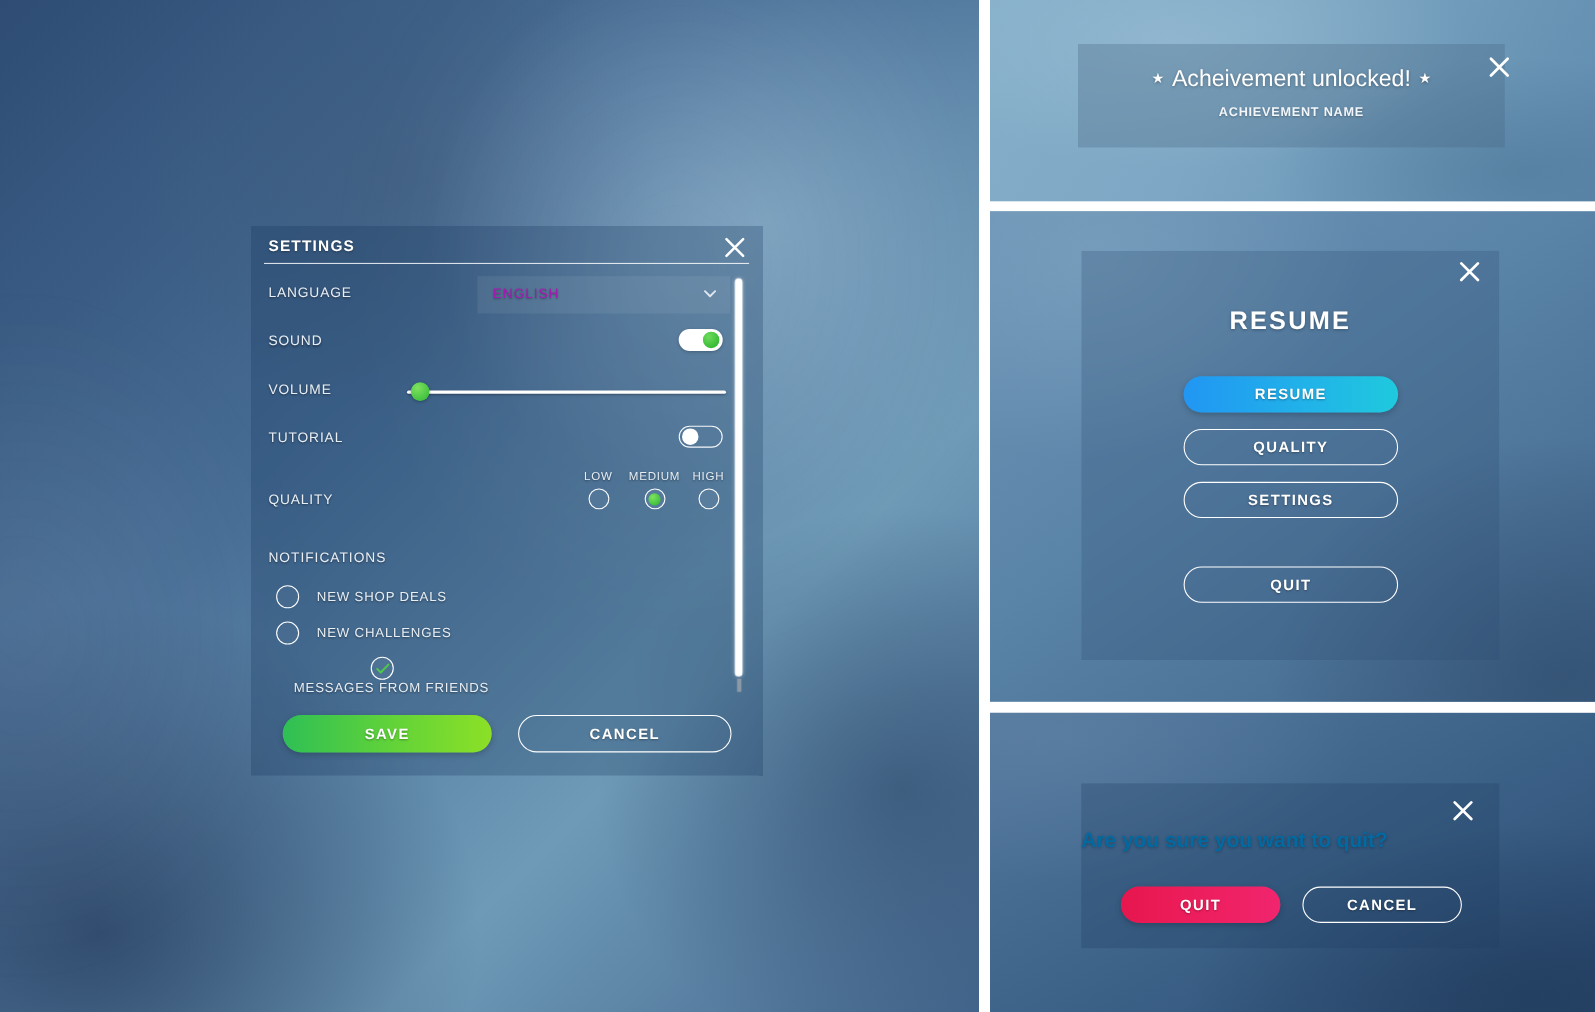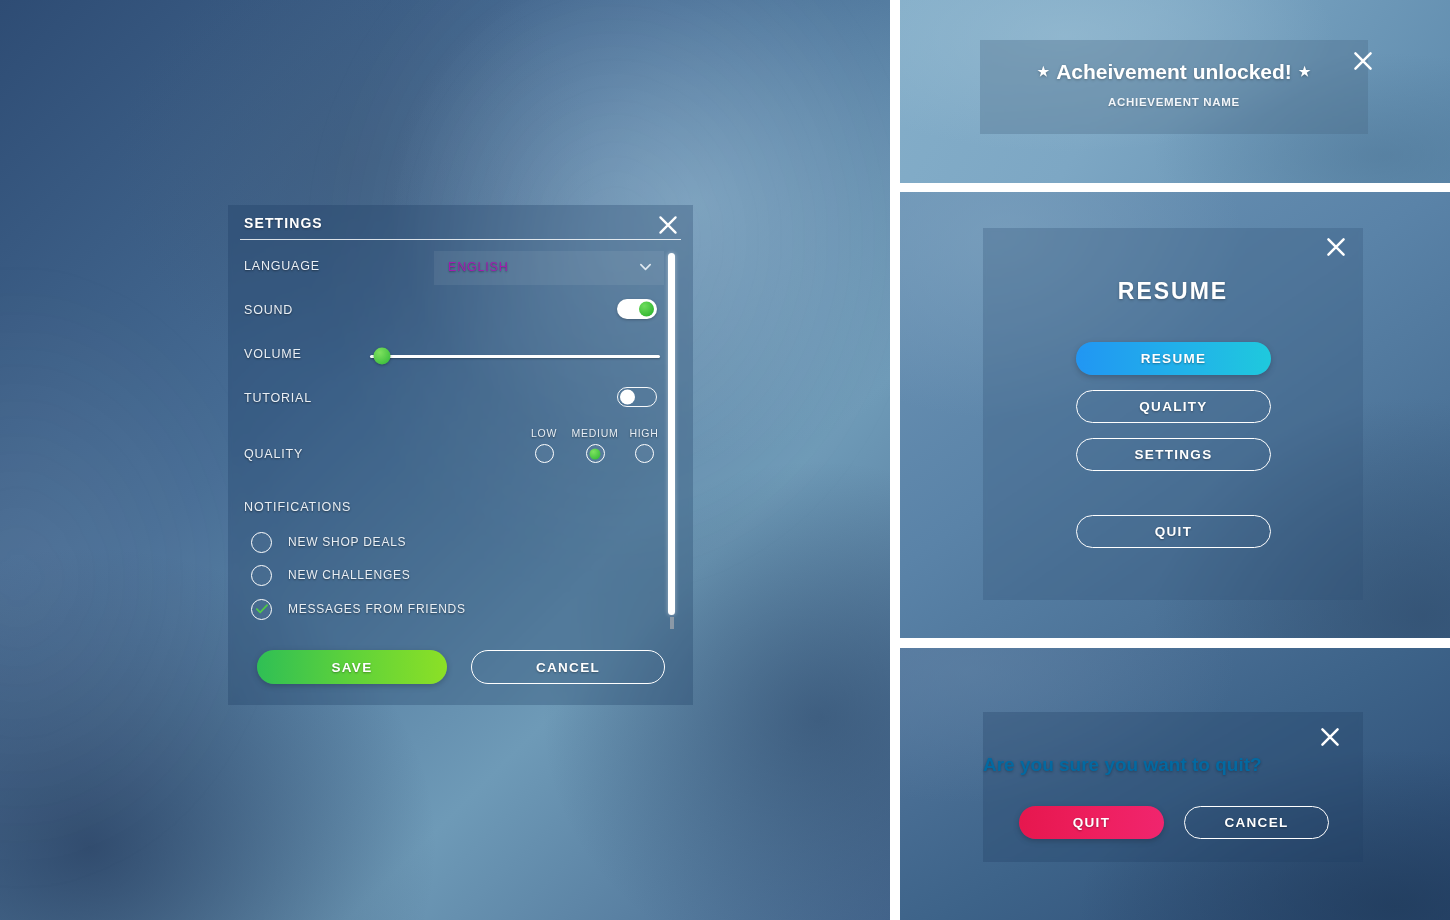--- a/index.html
+++ b/index.html
@@ -355,21 +355,21 @@
   .ach-card {
     left: 980px; top: 40px;
     width: 388px; height: 94px;
     background: rgba(70,104,130,0.32);
   }
   .ach-title {
     position: absolute;
     left: 0; right: 0; top: 20px;
     text-align: center;
     font-size: 21px;
-    font-weight: bold;
+    font-weight: normal;
     color: #ffffff;
     text-shadow: 0 1px 3px rgba(0,0,0,0.3);
   }
   .ach-star {
     font-size: 13px;
     vertical-align: 3px;
     padding: 0 7px;
   }
   .ach-sub {
     position: absolute;
@@ -502,21 +502,21 @@
       <div class="check-row" style="top:285px;">
         <span class="checkbox"></span>
         <span class="check-text">NEW SHOP DEALS</span>
       </div>
 
       <div class="check-row" style="top:318px;">
         <span class="checkbox"></span>
         <span class="check-text">NEW CHALLENGES</span>
       </div>
 
-      <div class="check-row" style="top:352px;">
+      <div class="check-row" style="top:352px;flex-direction:column;">
         <span class="checkbox">
           <svg viewBox="0 0 14 11">
               <path d="M1.5 5.6 L5 9.2 L12.5 1.4" stroke="#4fc84a" stroke-width="2" fill="none" stroke-linecap="round" stroke-linejoin="round"></path>
             </svg>
         </span>
         <span class="check-text">MESSAGES FROM FRIENDS</span>
       </div>
 
       <div class="btn btn-save" style="left:29px; top:405px; width:190px; height:34px;">SAVE</div>
       <div class="btn btn-outline" style="left:243px; top:405px; width:194px; height:34px;">CANCEL</div>

